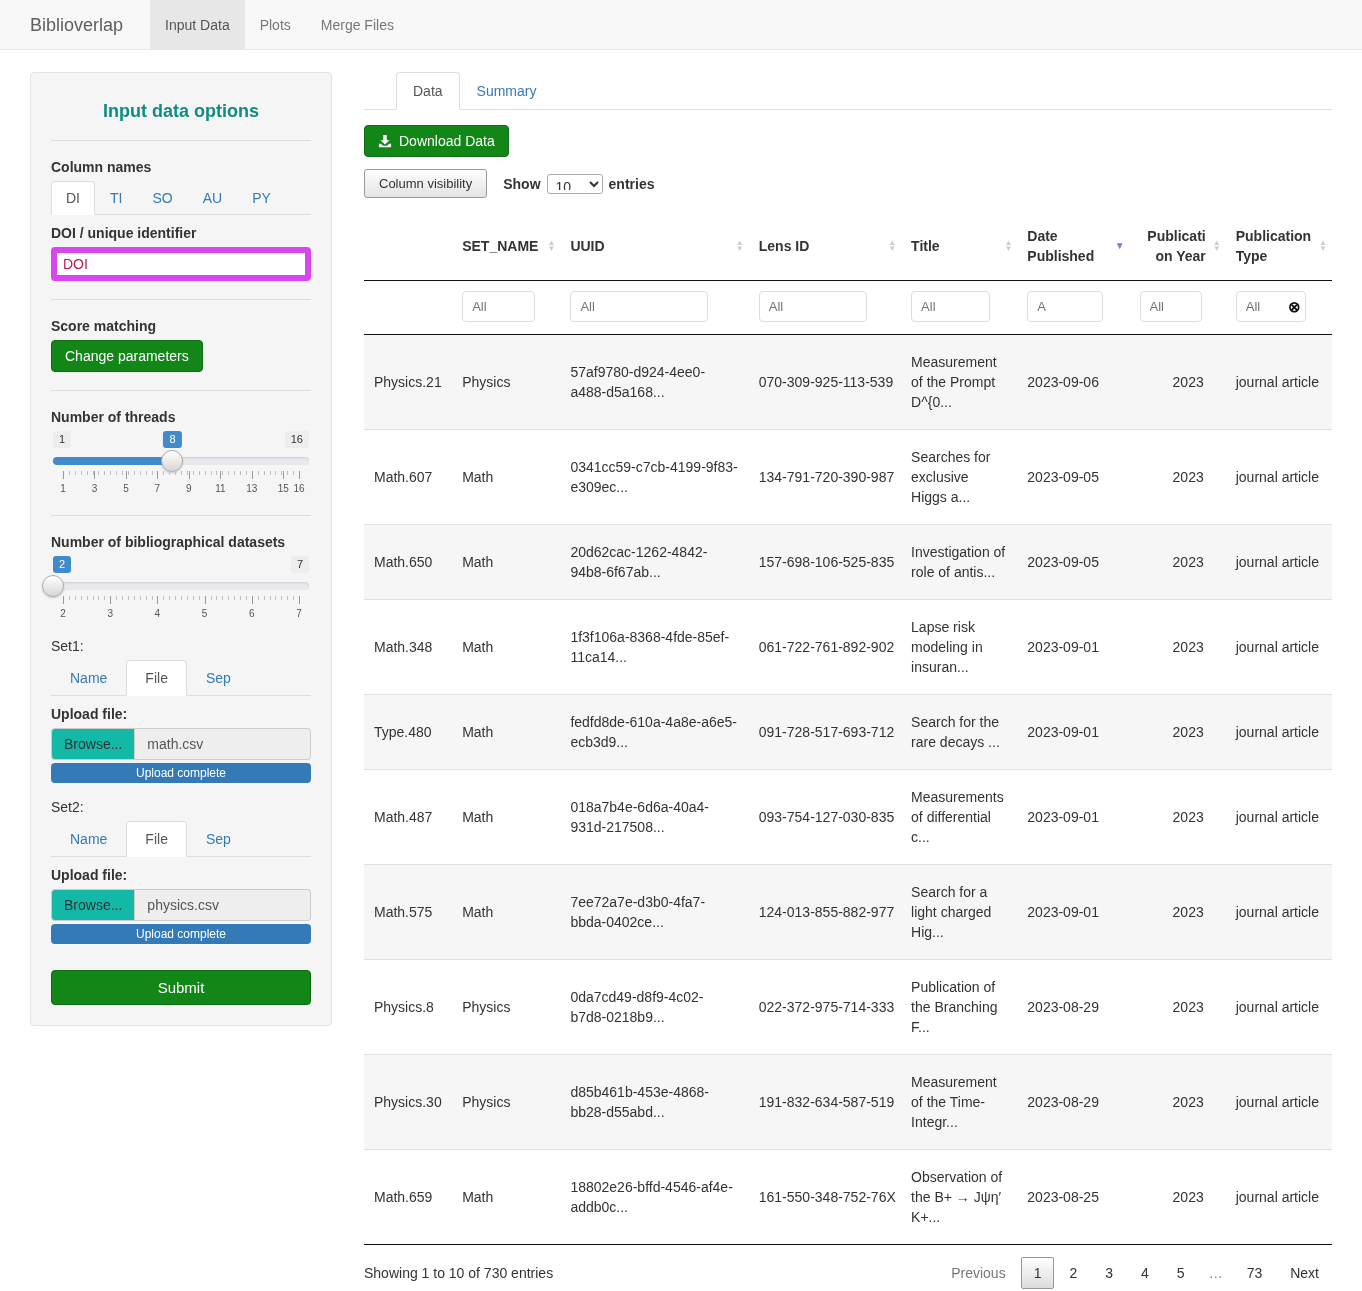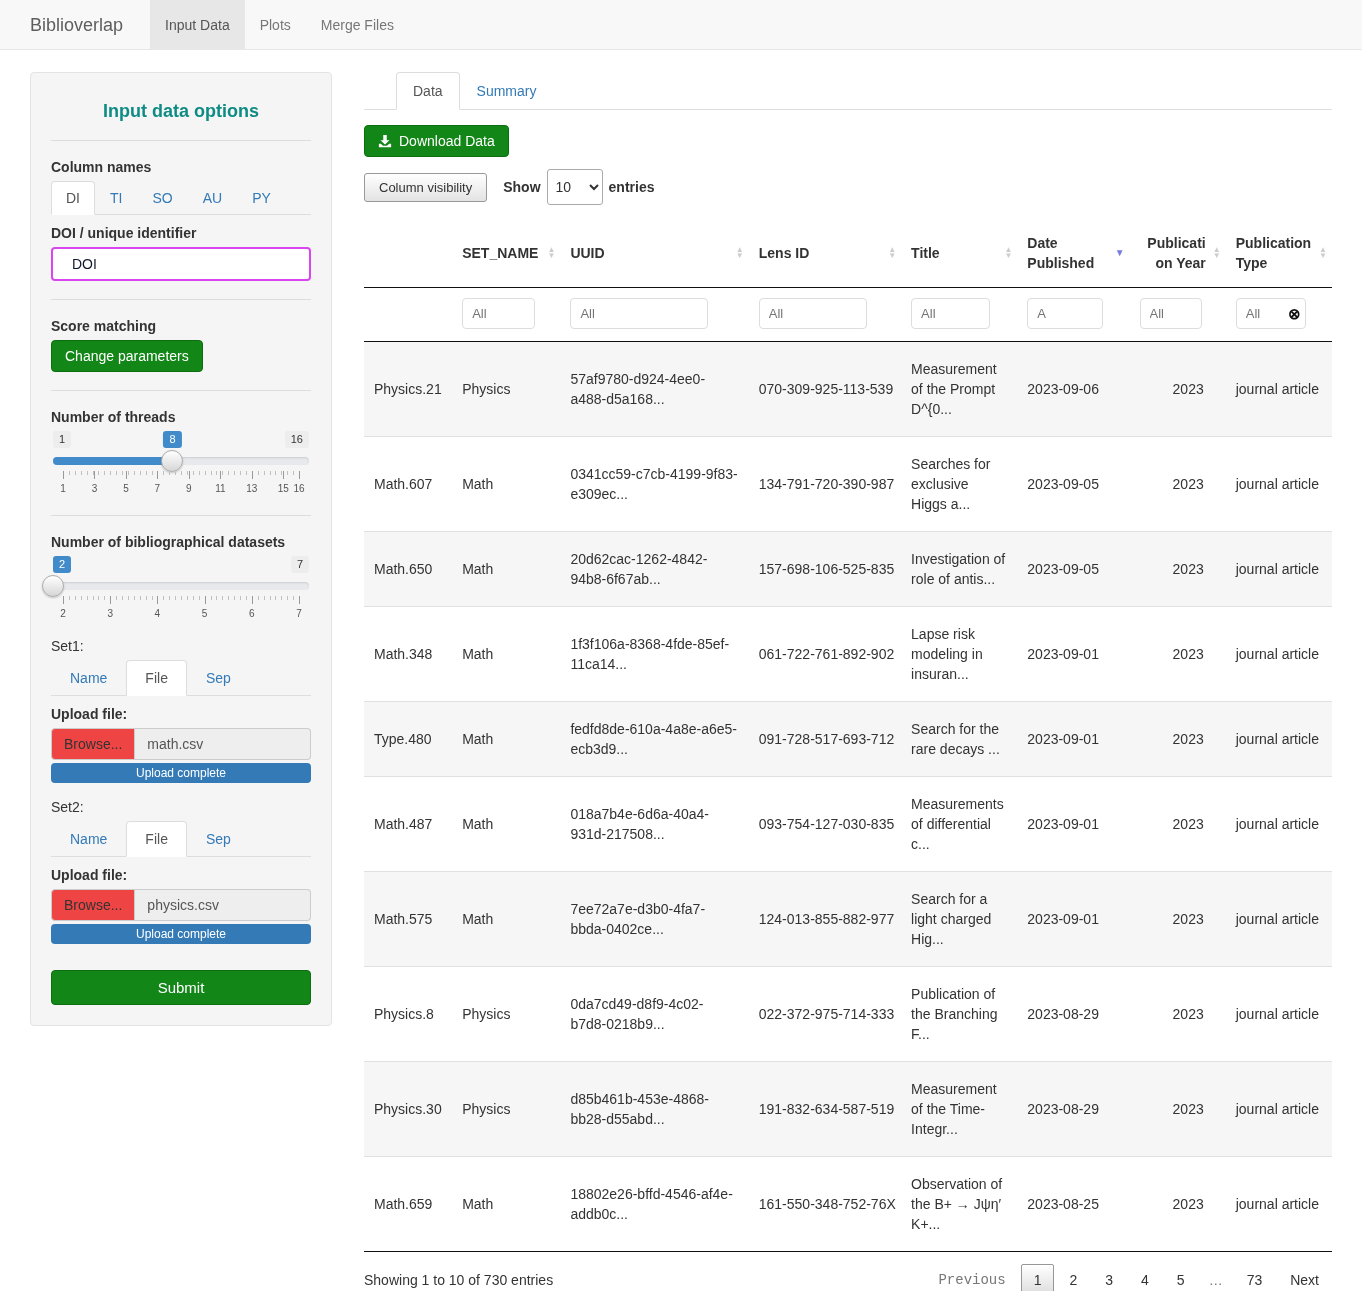--- a/index.html
+++ b/index.html
@@ -20,55 +20,55 @@
   .sidebar { width: 302px; flex: none; background: #f5f5f5; border: 1px solid #e3e3e3; border-radius: 4px; padding: 20px; }
   .sidebar h3 { color: #0e8c84; font-size: 18px; font-weight: bold; text-align: center; margin: 8px 0 14px 0; }
   .sidebar hr { border: none; border-top: 1px solid #ddd; margin: 18px 0; }
   .lbl { display: block; font-weight: bold; font-size: 14px; color: #333; margin-bottom: 6px; }
   .lbl-plain { display: block; font-weight: normal; font-size: 14px; color: #333; margin-bottom: 6px; }
   .tabs { display: flex; border-bottom: 1px solid #ddd; }
   .tabs .tab { padding: 8px 14px; font-size: 14px; color: #337ab7; cursor: pointer; margin-bottom: -1px; border: 1px solid transparent; }
   .tabs .tab.active { background: #fff; border-color: #ddd; border-bottom-color: #fff; border-radius: 4px 4px 0 0; color: #555; }
   .tabs.wide .tab { padding: 9px 18px; }
   .field-label { margin-top: 10px; }
-  .text-input { width: 100%; height: 34px; padding: 6px 19px; font-size: 14px; color: #0f172a;
-    border: 2px solid #d946ef; border-radius: 4px; background: #fff; font-family: inherit; }
+  .text-input { width: 100%; height: 34px; padding: 6px 6px; font-size: 14px; color: #be185d;
+    border: 6px solid #d946ef; border-radius: 4px; background: #fff; font-family: inherit; }
   .btn-green { display: inline-block; background: #128617; color: #fff; border: 1px solid #0c6e10;
     border-radius: 4px; padding: 7px 13px; font-size: 14px; cursor: pointer; font-family: inherit; }
   .btn-submit { width: 100%; font-size: 15px; padding: 8px; margin-top: 26px; }
   
   .slider { position: relative; height: 66px; margin: 4px 2px 8px 2px; }
   .badge { position: absolute; top: 0; font-size: 11px; line-height: 1; padding: 3px 6px; border-radius: 3px; background: #ededed; color: #333; }
   .badge.value { background: #428bca; color: #fff; }
   .slider-track { position: absolute; top: 26px; left: 0; right: 0; height: 8px; background: #e7e9ec; border-radius: 4px; box-shadow: inset 0 1px 2px rgba(0,0,0,.12); }
   .slider-fill { position: absolute; top: 26px; left: 0; height: 8px; background: #428bca; border-radius: 4px 0 0 4px; }
   .slider-handle { position: absolute; top: 19px; width: 22px; height: 22px; border-radius: 50%;
     background: linear-gradient(#fff, #d6d6d6); border: 1px solid #adadad; box-shadow: 0 1px 2px rgba(0,0,0,.2); cursor: pointer; }
   .slider-ticks { position: absolute; top: 40px; left: 10px; right: 10px; height: 24px; }
   .tickmark { position: absolute; top: 0; width: 1px; background: #c0c0c0; height: 4px; }
   .tickmark.major { height: 8px; background: #999; }
   .ticklabel { position: absolute; top: 12px; transform: translateX(-50%); font-size: 10px; color: #555; }
   
   .set-block { margin-top: 16px; }
   .input-group { display: flex; margin-top: 2px; }
-  .btn-browse { padding: 6px 12px; background: #ef4444; border: 1px solid #ccc; border-radius: 4px 0 0 4px; font-size: 14px; color: #333; cursor: pointer; font-family: inherit; }
+  .btn-browse { padding: 6px 12px; background: #14b8a6; border: 1px solid #ccc; border-radius: 4px 0 0 4px; font-size: 14px; color: #333; cursor: pointer; font-family: inherit; }
   .filename { flex: 1; padding: 7px 12px; border: 1px solid #ccc; border-left: none; border-radius: 0 4px 4px 0; background: #eee; color: #555; font-size: 14px; overflow: hidden; white-space: nowrap; }
   .progress { margin-top: 3px; height: 20px; background: #337ab7; border-radius: 4px; color: #fff; font-size: 12px; line-height: 20px; text-align: center; }
   
   .main { flex: 1; min-width: 0; }
   .main-tabs { display: flex; border-bottom: 1px solid #ddd; }
   .main-tabs .tab { padding: 10px 16px; font-size: 14px; color: #337ab7; cursor: pointer; margin-bottom: -1px; border: 1px solid transparent; }
   .main-tabs .tab.active { background: #fff; border-color: #ddd; border-bottom-color: #fff; border-radius: 4px 4px 0 0; color: #555; margin-left: 32px; }
   .btn-download { margin: 15px 0 12px 0; display: inline-flex; align-items: center; gap: 7px; }
   .btn-download svg { display: block; }
   .controls { display: flex; align-items: center; gap: 16px; margin-bottom: 14px; }
   .btn-colvis { padding: 6px 14px; font-size: 13px; color: #333; border: 1px solid #999; border-radius: 3px;
     background: linear-gradient(#fff, #e3e3e3); cursor: pointer; font-family: Liberation Sans, sans-serif; }
   .show-entries { display: flex; align-items: center; gap: 6px; font-weight: bold; color: #333; }
-  .show-entries select { font-family: inherit; font-size: 14px; padding: 3px 4px; border: 1px solid #aaa; border-radius: 3px; color: #333; background: #fff; width: 56px; height: 36px; }
+  .show-entries select { font-family: inherit; font-size: 14px; padding: 3px 4px; border: 1px solid #aaa; border-radius: 3px; color: #333; background: #fff; width: 56px; height: 20px; }
   
   table.data { width: 100%; border-collapse: collapse; table-layout: fixed; }
   table.data th, table.data td { font-size: 14px; color: #333; text-align: left; vertical-align: middle; word-wrap: break-word; }
   table.data thead tr.labels th { font-weight: bold; padding: 14px 20px 14px 10px; position: relative; border-bottom: 1px solid #111; line-height: 20px; cursor: pointer; }
   table.data thead tr.labels th.align-right { text-align: right; }
   .sort-icons { position: absolute; right: 5px; top: 50%; transform: translateY(-50%); display: flex; flex-direction: column; line-height: 6px; font-size: 8px; color: #cdcdcd; }
   .sort-desc { position: absolute; right: 5px; top: 50%; transform: translateY(-50%); font-size: 10px; color: #7a7de0; }
   table.data thead tr.filters th { padding: 10px 10px 12px 10px; border-bottom: 1px solid #111; }
   .filter-wrap { position: relative; display: inline-flex; align-items: center; width: 82%; min-width: 60px; }
   .filter-input { width: 100%; padding: 7px 9px; font-size: 13px; border: 1px solid #ddd; border-radius: 4px; color: #999; background: #fff; font-family: inherit; }
@@ -81,21 +81,21 @@
   table.data td.nowrap { white-space: nowrap; }
   table.data td.align-right { text-align: right; padding-right: 22px; }
   
   .col1 { width: 88px; } .col2 { width: 108px; } .col3 { width: 188px; } .col4 { width: 152px; }
   .col5 { width: 116px; } .col6 { width: 112px; } .col7 { width: 96px; } .col8 { width: 106px; }
   
   .table-footer { display: flex; justify-content: space-between; align-items: center; padding: 12px 0 18px 0; }
   .info { font-size: 14px; color: #333; }
   .pagination { display: flex; align-items: center; }
   .page-item { padding: 7px 12px; font-size: 14px; color: #333; cursor: pointer; border: 1px solid transparent; margin-left: 2px; }
-  .page-item.disabled { color: #777; cursor: default; font-family: Liberation Mono, monospace; }
+  .page-item.disabled { color: #777; cursor: default; }
   .page-item.current { border: 1px solid #979797; border-radius: 2px; background: linear-gradient(#fff, #dcdcdc); }
   .page-item.ellipsis { color: #777; cursor: default; padding: 7px 8px; }
 </style>
 </head>
 <body>
 
 <header class="navbar">
   <div class="brand">Biblioverlap</div>
   <nav class="nav-tabs-top">
       <div class="nav-tab active">Input Data</div>

